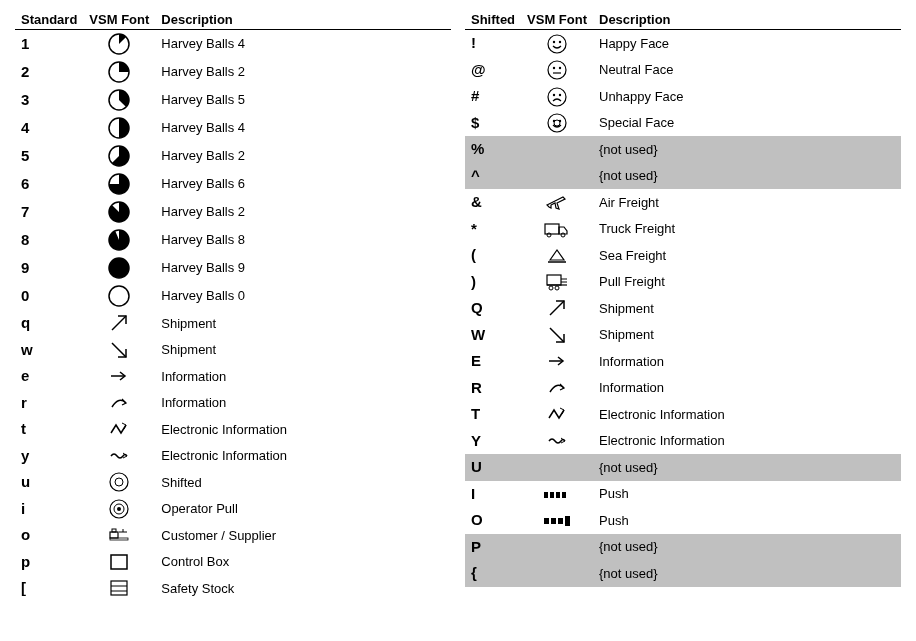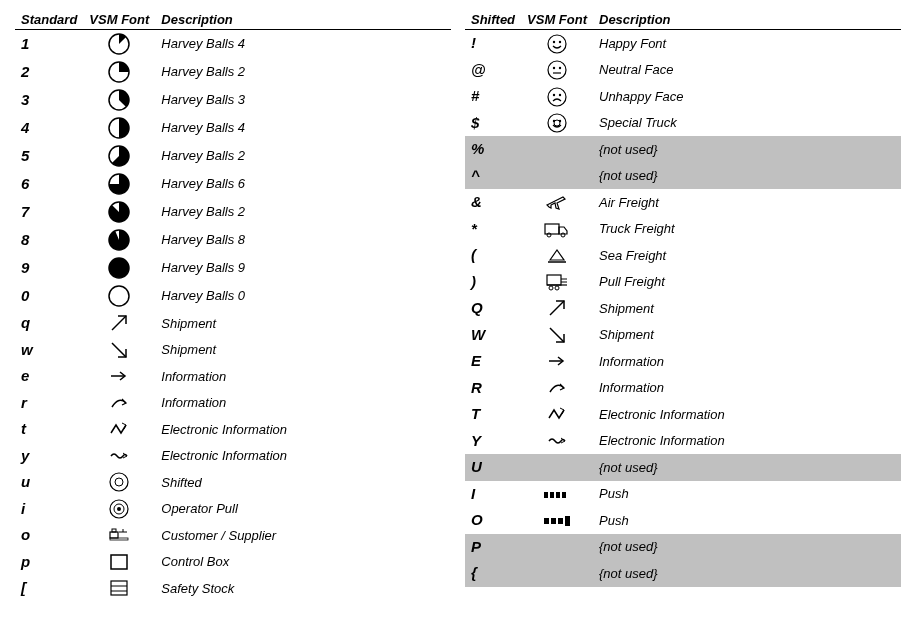--- a/index.html
+++ b/index.html
@@ -8,21 +8,20 @@
       font-size: 13px;
       background: #fff;
       color: #000;
       width: 916px;
       min-height: 641px;
       padding: 10px 15px;
     }
     .main-container {
       display: flex;
       gap: 14px;
-      font-style: italic;
     }
     .section {
       flex: 1;
     }
     table {
       border-collapse: collapse;
       width: 100%;
     }
     th {
       text-align: left;
@@ -82,21 +81,21 @@
     <path d="M12,12 L12,2 A10,10 0 0,1 22,12 Z" fill="#000"></path>
   </svg></td>
             <td>Harvey Balls 2</td>
           </tr>
           <tr>
             <td style="font-weight: bold; font-size: 15px;">3</td>
             <td class="icon-cell"><svg width="24" height="24" viewBox="0 0 24 24">
     <circle cx="12" cy="12" r="10" fill="white" stroke="#000" stroke-width="1.5"></circle>
     <path d="M12,12 L12,2 A10,10 0 0,1 19.071067811865476,19.071067811865476 Z" fill="#000"></path>
   </svg></td>
-            <td>Harvey Balls 3</td>
+            <td>Harvey Balls 5</td>
           </tr>
           <tr>
             <td style="font-weight: bold; font-size: 15px;">4</td>
             <td class="icon-cell"><svg width="24" height="24" viewBox="0 0 24 24">
     <circle cx="12" cy="12" r="10" fill="white" stroke="#000" stroke-width="1.5"></circle>
     <path d="M12,12 L12,2 A10,10 0 0,1 12,22 Z" fill="#000"></path>
   </svg></td>
             <td>Harvey Balls 4</td>
           </tr>
           <tr>
@@ -255,21 +254,21 @@
       <tbody id="right-tbody">
       <tr>
             <td style="font-weight: bold; font-size: 15px;">!</td>
             <td class="icon-cell"><svg width="20" height="20" viewBox="0 0 20 20">
     <circle cx="10" cy="10" r="9" fill="white" stroke="#000" stroke-width="1.2"></circle>
     <circle cx="7" cy="8" r="1.2" fill="#000"></circle>
     <circle cx="13" cy="8" r="1.2" fill="#000"></circle>
     <path d="M6,12 Q10,16 14,12" fill="none" stroke="#000" stroke-width="1.2"></path>
 
   </svg></td>
-            <td>Happy Font</td>
+            <td>Happy Face</td>
           </tr>
           <tr>
             <td style="font-weight: bold; font-size: 15px;">@</td>
             <td class="icon-cell"><svg width="20" height="20" viewBox="0 0 20 20">
     <circle cx="10" cy="10" r="9" fill="white" stroke="#000" stroke-width="1.2"></circle>
     <circle cx="7" cy="8" r="1.2" fill="#000"></circle>
     <circle cx="13" cy="8" r="1.2" fill="#000"></circle>
     <line x1="6" y1="13" x2="14" y2="13" stroke="#000" stroke-width="1.2"></line>
 
   </svg></td>
@@ -288,21 +287,21 @@
           </tr>
           <tr>
             <td style="font-weight: bold; font-size: 15px;">$</td>
             <td class="icon-cell"><svg width="20" height="20" viewBox="0 0 20 20">
     <circle cx="10" cy="10" r="9" fill="white" stroke="#000" stroke-width="1.2"></circle>
     <circle cx="7" cy="8" r="1.2" fill="#000"></circle>
     <circle cx="13" cy="8" r="1.2" fill="#000"></circle>
     <path d="M6,12 Q10,16 14,12" fill="none" stroke="#000" stroke-width="1.2"></path>
     <circle cx="10" cy="10" r="3" fill="none" stroke="#000" stroke-width="1"></circle>
   </svg></td>
-            <td>Special Truck</td>
+            <td>Special Face</td>
           </tr>
           <tr class="highlighted">
             <td style="font-weight: bold; font-size: 15px;">%</td>
             <td class="icon-cell"></td>
             <td>{not used}</td>
           </tr>
           <tr class="highlighted">
             <td style="font-weight: bold; font-size: 15px;">^</td>
             <td class="icon-cell"></td>
             <td>{not used}</td>

